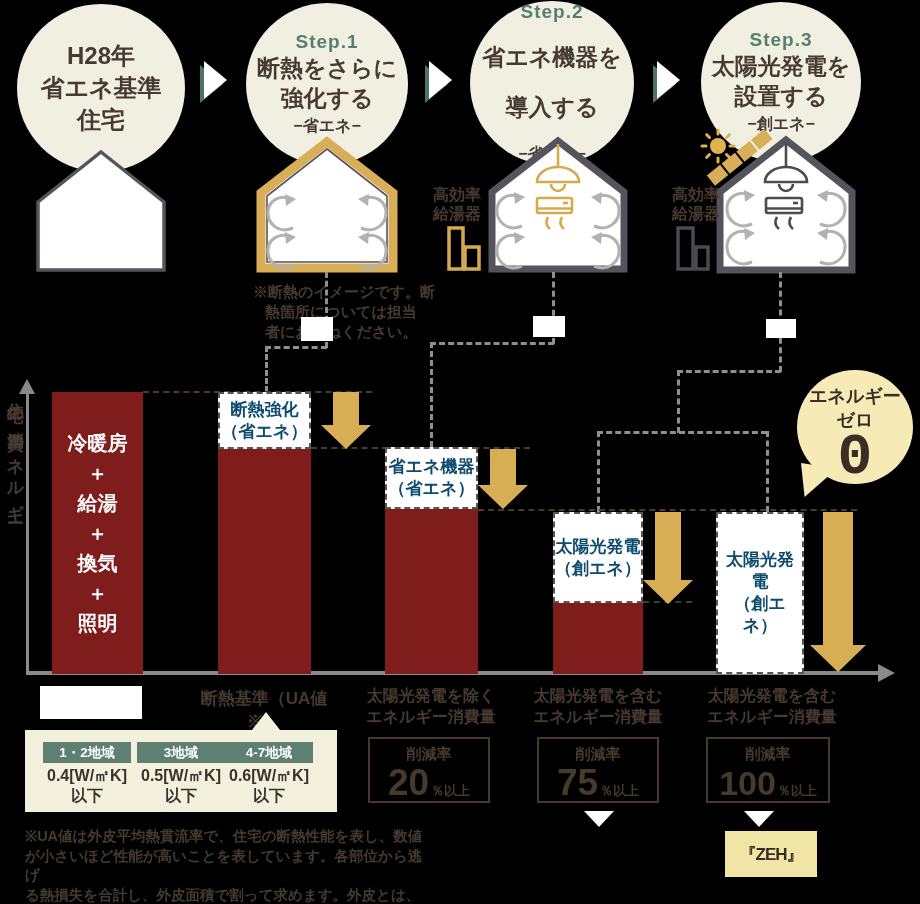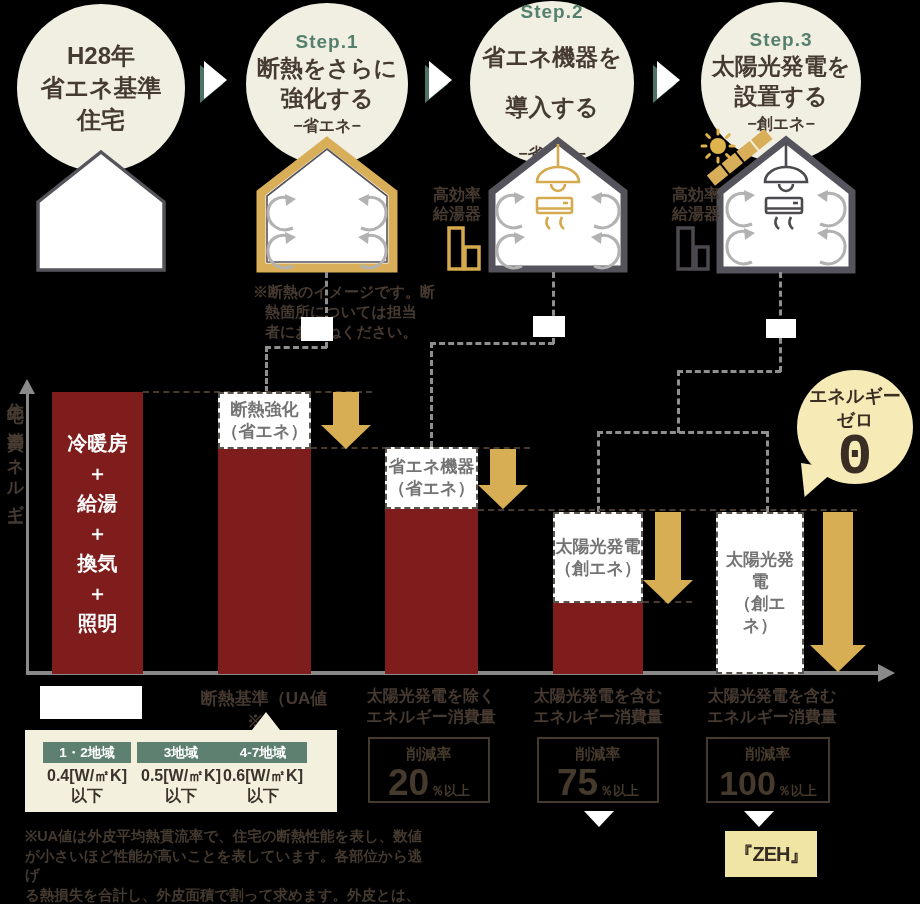--- a/index.html
+++ b/index.html
@@ -13,21 +13,21 @@
   .cbase{color:#463b33;font-weight:bold;font-size:24px;line-height:32px;}
   .stepArr{width:23px;height:38px;}
   .stepArr .sh,.stepArr .wh{position:absolute;width:23px;height:38px;clip-path:polygon(0 0,100% 50%,0 100%);}
   .stepArr .sh{background:#4d7366;left:-4px;top:4px;}
   .stepArr .wh{background:#ffffff;left:0;top:0;}
   .dashv{width:0;border-left:3px dashed #8f8f8f;}
   .dashh{height:0;border-top:3px dashed #8f8f8f;}
   .lvl{height:0;border-top:2px dashed #493a30;}
   .nodebox{background:#ffffff;}
   .bar{background:#7f1d1d;}
-  .rbox{background:#ffffff;border:2px dashed #5b554f;display:flex;flex-direction:column;align-items:center;justify-content:center;font-weight:bold;color:#737373;text-align:center;font-size:17px;line-height:22px;box-sizing:border-box;}
+  .rbox{background:#ffffff;border:2px dashed #5b554f;display:flex;flex-direction:column;align-items:center;justify-content:center;font-weight:bold;color:#0c4a6e;text-align:center;font-size:17px;line-height:22px;box-sizing:border-box;}
   .barTxt{color:#ffffff;font-weight:bold;font-size:20px;line-height:30px;text-align:center;}
   .ylab{writing-mode:vertical-rl;color:#473a31;font-weight:bold;font-size:17px;letter-spacing:3px;}
   .smallnote{color:#473a31;font-weight:bold;font-size:15px;line-height:20px;}
   .heaterlab{color:#473a31;font-weight:bold;font-size:16px;line-height:19px;}
   .bubble{background:#f6eab6;border-radius:50%;display:flex;flex-direction:column;align-items:center;text-align:center;color:#3a2d24;font-family:Liberation Mono, monospace;}
   .bubtail{background:#f6eab6;clip-path:polygon(10% 100%,0 0,100% 16%);}
   .axislab{color:#473a31;font-weight:bold;font-size:16px;line-height:21px;text-align:center;}
   .uatitle{color:#473a31;font-weight:bold;font-size:17px;text-align:center;}
   .uapanel{background:#f3f0de;}
   .uacol{text-align:center;}
@@ -290,21 +290,21 @@
   <div class="abs uacol" style="left:37px;top:742px;width:100px;">
     <div class="chip">1・2地域</div>
     <div class="uaval">0.4[W/㎡K]</div>
     <div class="uaval" style="margin-top:0;">以下</div>
   </div>
   <div class="abs uacol" style="left:131px;top:742px;width:100px;">
     <div class="chip">3地域</div>
     <div class="uaval">0.5[W/㎡K]</div>
     <div class="uaval" style="margin-top:0;">以下</div>
   </div>
-  <div class="abs uacol" style="left:213px;top:742px;width:100px;">
+  <div class="abs uacol" style="left:219px;top:742px;width:100px;">
     <div class="chip">4-7地域</div>
     <div class="uaval">0.6[W/㎡K]</div>
     <div class="uaval" style="margin-top:0;">以下</div>
   </div>
 
   <div class="abs axislab" style="left:355px;top:685px;width:152px;">
     <div>太陽光発電を除く</div>
     <div>エネルギー消費量</div>
   </div>
   <div class="abs axislab" style="left:522px;top:685px;width:152px;">
@@ -324,21 +324,21 @@
     <div class="redtitle">削減率</div>
     <div><span class="redval">75</span><span class="redunit">％以上</span></div>
   </div>
   <div class="abs redbox" style="left:706px;top:737px;width:124px;height:66px;">
     <div class="redtitle">削減率</div>
     <div><span class="redval" style="font-size:34px;">100</span><span class="redunit">％以上</span></div>
   </div>
 
   <div class="abs whitetri" style="left:584px;top:811px;"></div>
   <div class="abs whitetri" style="left:744px;top:811px;"></div>
-  <div class="abs result" style="left:725px;top:831px;width:92px;height:46px;font-size:20px;letter-spacing:-1px;">『ZEH』</div>
+  <div class="abs result" style="left:725px;top:831px;width:92px;height:46px;font-size:17px;letter-spacing:-1px;">『ZEH』</div>
 
   <div class="abs foot" style="left:25px;top:827px;width:400px;">
     <div>※UA値は外皮平均熱貫流率で、住宅の断熱性能を表し、数値</div>
     <div>が小さいほど性能が高いことを表しています。各部位から逃げ</div>
     <div>る熱損失を合計し、外皮面積で割って求めます。外皮とは、熱</div>
 
   </div>
 
 </div>
 

